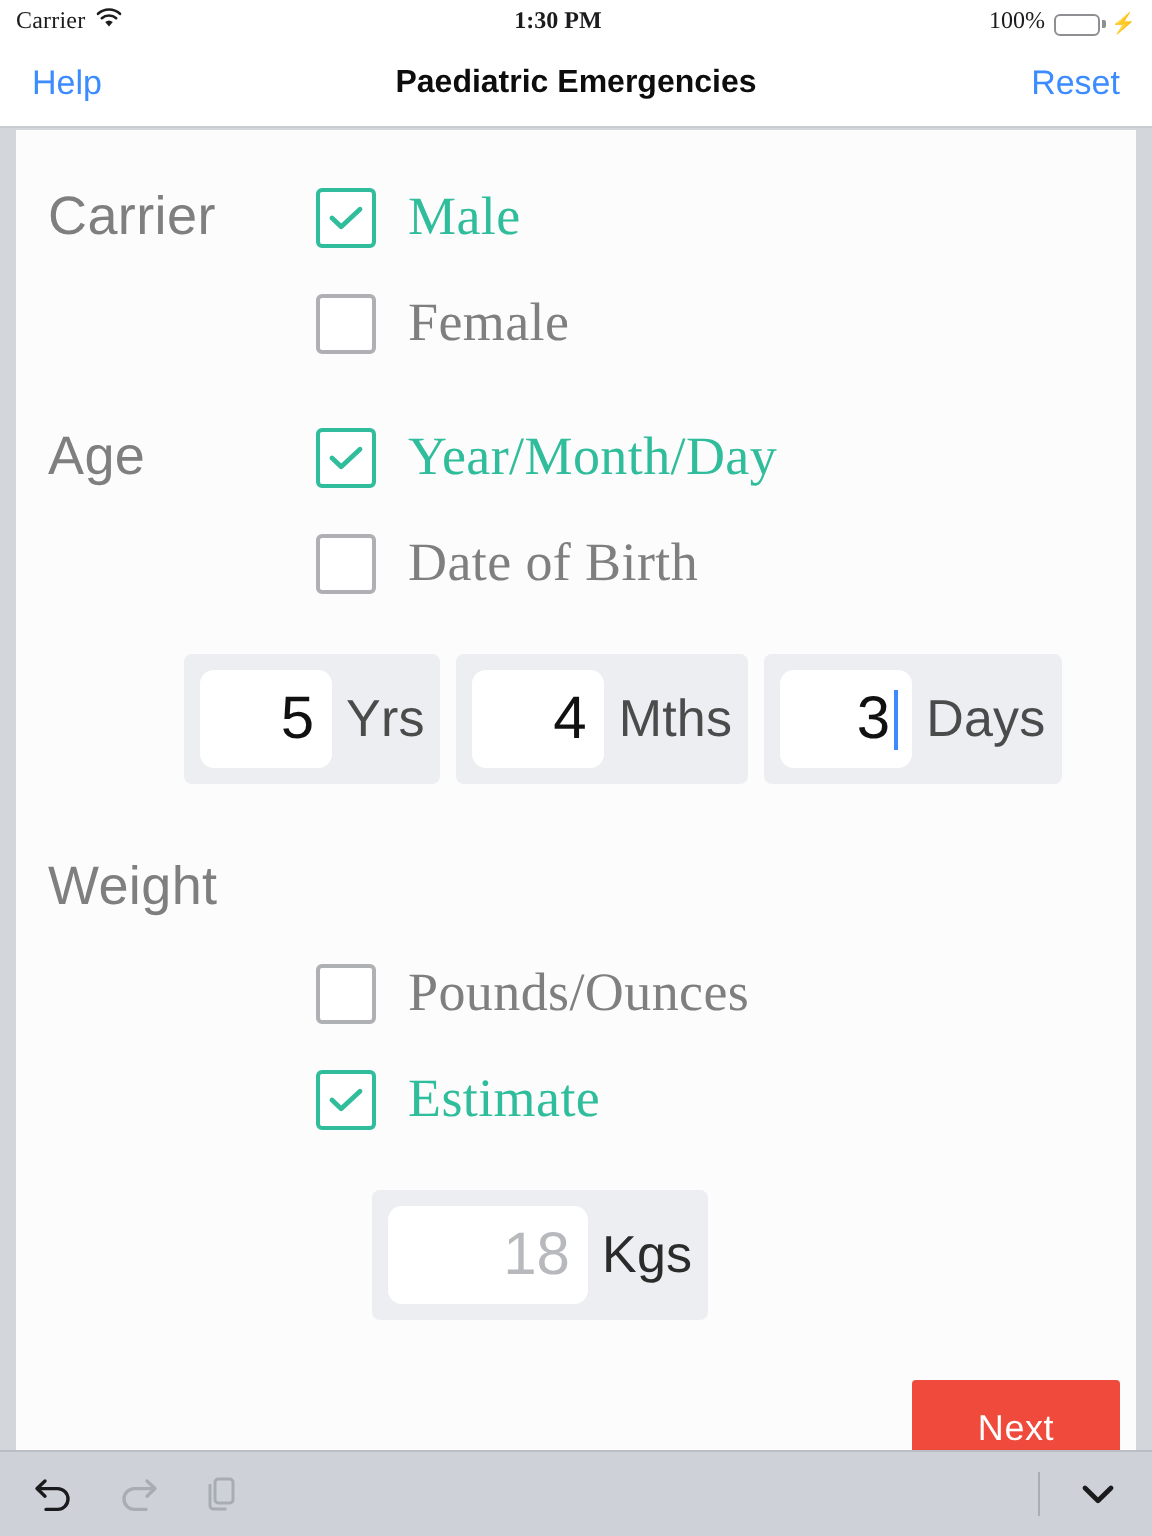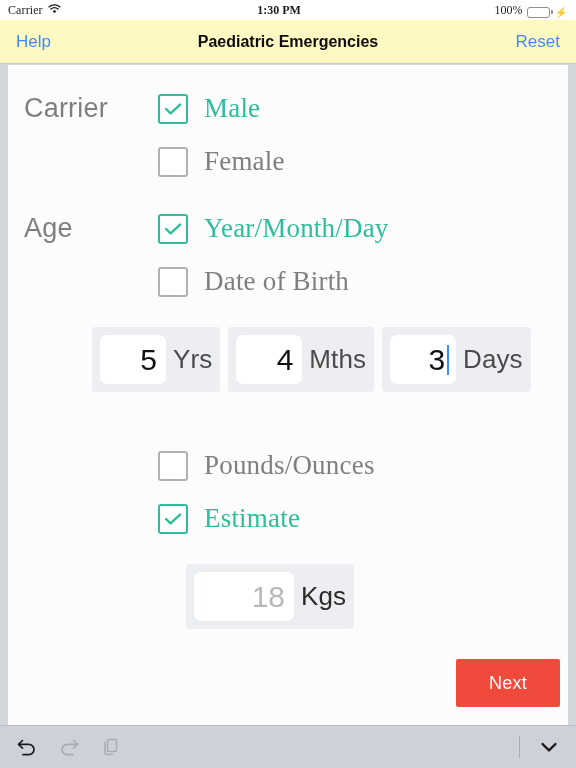--- a/index.html
+++ b/index.html
@@ -37,21 +37,21 @@
   }
   .batt-fill { height:100%; width:100%; background:#4cd964; border-radius:1.5px; }
   .batt-cap {
     width:2px; height:4px; background:#8e8e93;
     border-radius:0 1px 1px 0; margin-left:1px;
   }
   .bolt { font-size:10px; color:#1c1c1e; margin-left:-1px; }
 
   
   .navbar {
-    height:44px; background:#fef9c3;
+    height:44px; background:#ffffff;
     display:flex; align-items:center; justify-content:space-between;
     padding:0 16px; border-bottom:1px solid #c9ccd1;
     position:relative;
   }
   .nav-btn { font-size:17px; color:#3c8cff; cursor:pointer; }
   .nav-title {
     position:absolute; left:0; right:0; text-align:center;
     font-size:16px; font-weight:700; color:#0d0d0d; pointer-events:none;
   }
 
@@ -242,20 +242,21 @@
             <span class="fieldval">3</span>
               <span class="caret"></span>
           </div>
           <span class="unit">Days</span>
         </div>
       </div>
 
       <div class="gap-lg"></div>
 
       <div class="row">
+        <div class="section-label">Weight</div>
       </div>
 
       <div class="gap-sm"></div>
 
       <div class="row">
         <div class="section-label"></div>
         <div class="opt">
           <span class="cbox">
             
           </span>

